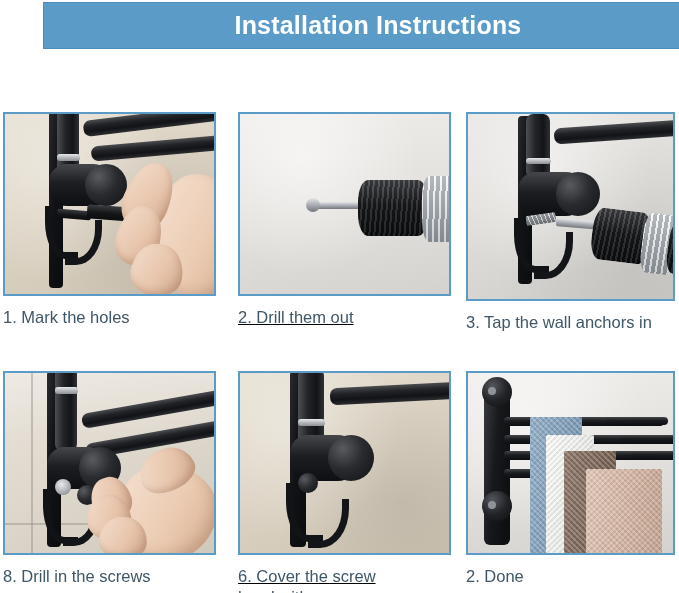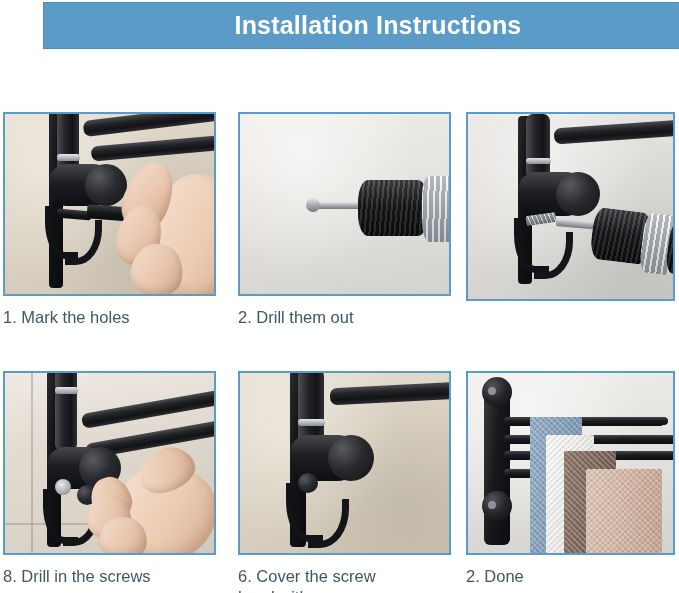--- a/index.html
+++ b/index.html
@@ -59,21 +59,21 @@
     width: 679px;
     height: 259px;
   }
   .cell {
     position: absolute;
     top: 0;
     width: 213px;
     margin-top: 30px;
   }
   .cell.c1 { left: 3px; }
-  .cell.c2 { left: 238px; }
+  .cell.c2 { left: 238px; text-decoration: underline; }
   .cell.c3 { left: 466px; width: 209px; }
 
   .photo {
     position: relative;
     width: 100%;
     height: 184px;
     box-sizing: border-box;
     border: 2px solid #5b9bc8;
     overflow: hidden;
     background: #dedad4;
@@ -329,20 +329,21 @@
             <div class="hook" style="left:46px; top:104px; width:28px; height:48px;"></div>
             <div class="hook2" style="left:66px; top:118px; width:32px; height:40px;"></div>
 
             <div class="screw" style="left:58px; top:100px; width:30px; height:10px; transform:rotate(-8deg);"></div>
             <div class="drill-bit" style="left:88px; top:106px; width:46px; height:8px; transform:rotate(5deg);"></div>
             <div class="drill-chuck" style="left:124px; top:96px; width:58px; height:52px; transform:rotate(7deg);"></div>
             <div class="drill-collar" style="left:174px; top:100px; width:34px; height:60px; transform:rotate(7deg);"></div>
             <div class="drill-chuck" style="left:200px; top:108px; width:16px; height:52px; transform:rotate(7deg);"></div>
           </div>
         </div>
+        <div class="caption">3. Tap the wall anchors in</div>
       </div>
 
     </div>
 
     <div class="row" style="height:250px;">
 
       <div class="cell c1">
         <div class="photo">
           <div class="scene">
             <div class="wall-tile"></div>

